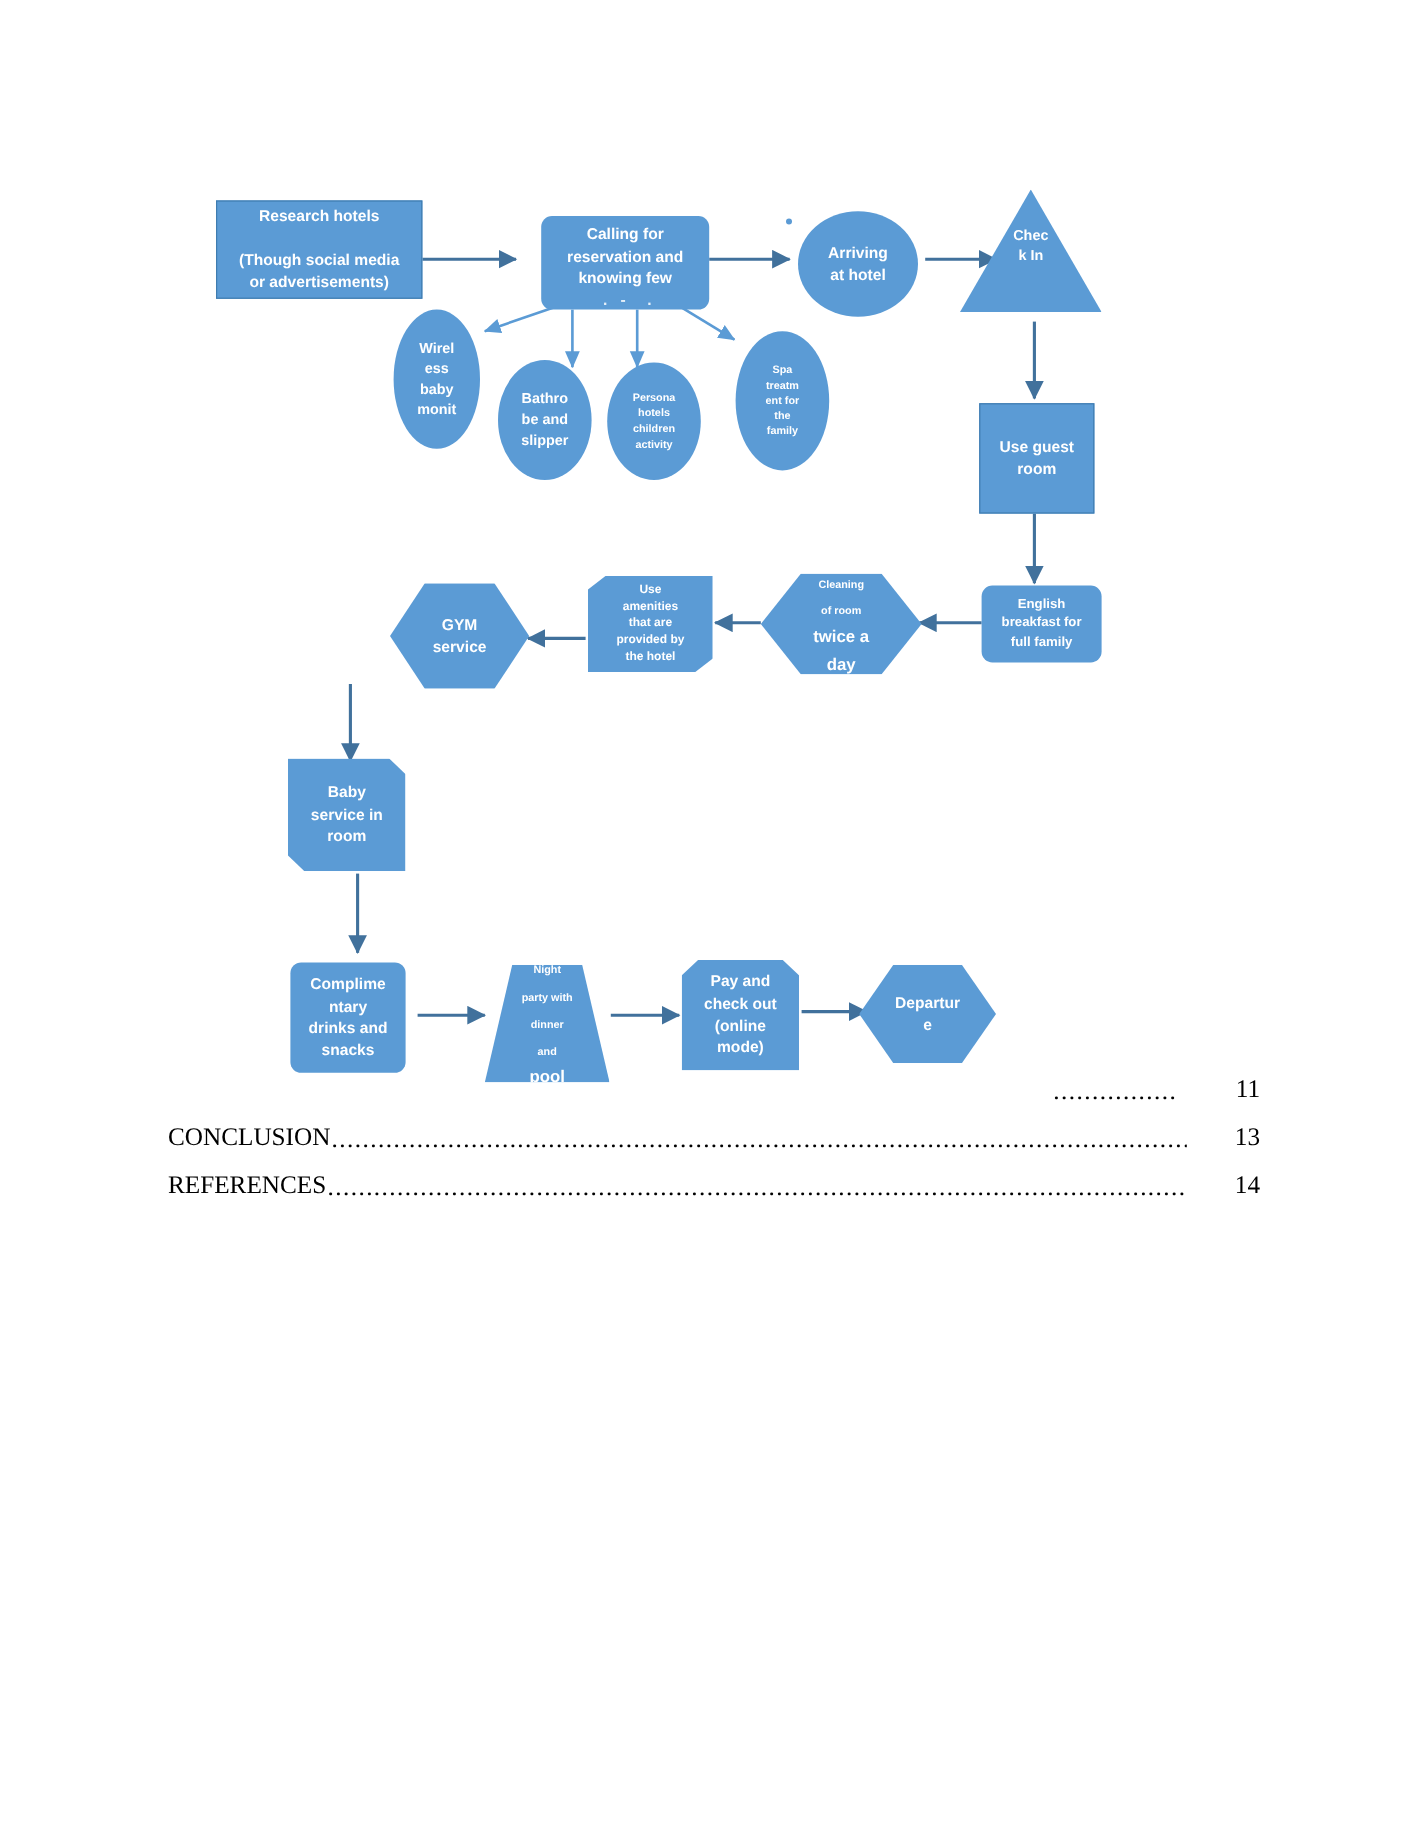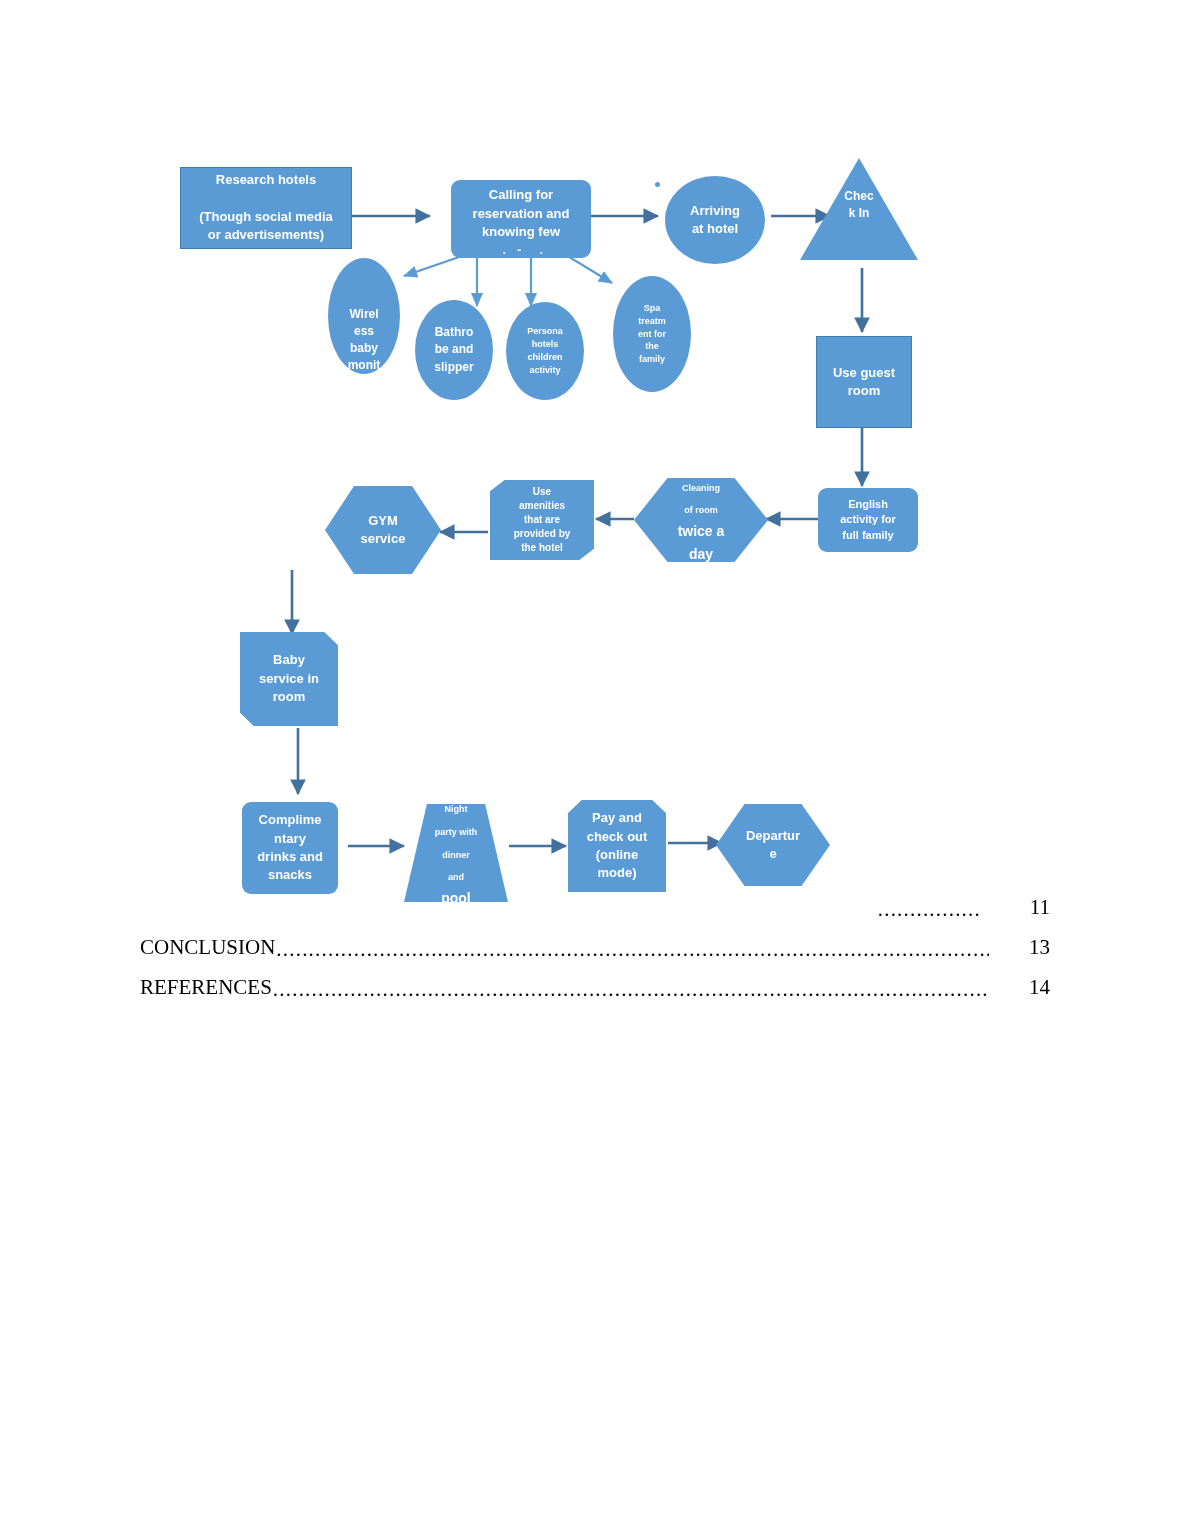--- a/index.html
+++ b/index.html
@@ -187,21 +187,21 @@
       </span>
     </div>
 
     <div class="node tri sz12" style="left:800px;top:158px;width:118px;height:102px;padding-bottom:8px;">
       <span class="tx">
         <span>Chec</span><br>
         <span>k In</span>
       </span>
     </div>
 
-    <div class="node fill ellipse sz12" style="left:328px;top:258px;width:72px;height:116px;align-items:flex-end;">
+    <div class="node fill ellipse sz12" style="left:328px;top:258px;width:72px;height:116px;">
       <span class="tx">
         <span>Wirel</span><br>
         <span>ess</span><br>
         <span>baby</span><br>
         <span>monit</span>
       </span>
     </div>
 
     <div class="node fill ellipse sz12" style="left:415px;top:300px;width:78px;height:100px;">
       <span class="tx">
@@ -233,21 +233,21 @@
     <div class="node fill strokebox sz13" style="left:816px;top:336px;width:96px;height:92px;">
       <span class="tx">
         <span class="squig">Use  guest</span><br>
         <span>room</span>
       </span>
     </div>
 
     <div class="node fill rrect sz11" style="left:818px;top:488px;width:100px;height:64px;">
       <span class="tx">
         <span>English</span><br>
-        <span>activity for</span><br>
+        <span>breakfast for</span><br>
         <span>full family</span>
       </span>
     </div>
 
     <div class="node hex" style="left:634px;top:478px;width:134px;height:84px;">
       <span class="tx">
         <span class="sz9">Cleaning</span><br>
         <span class="sz9">of room</span><br>
         <span class="big">twice a</span><br>
         <span class="big">day</span>

